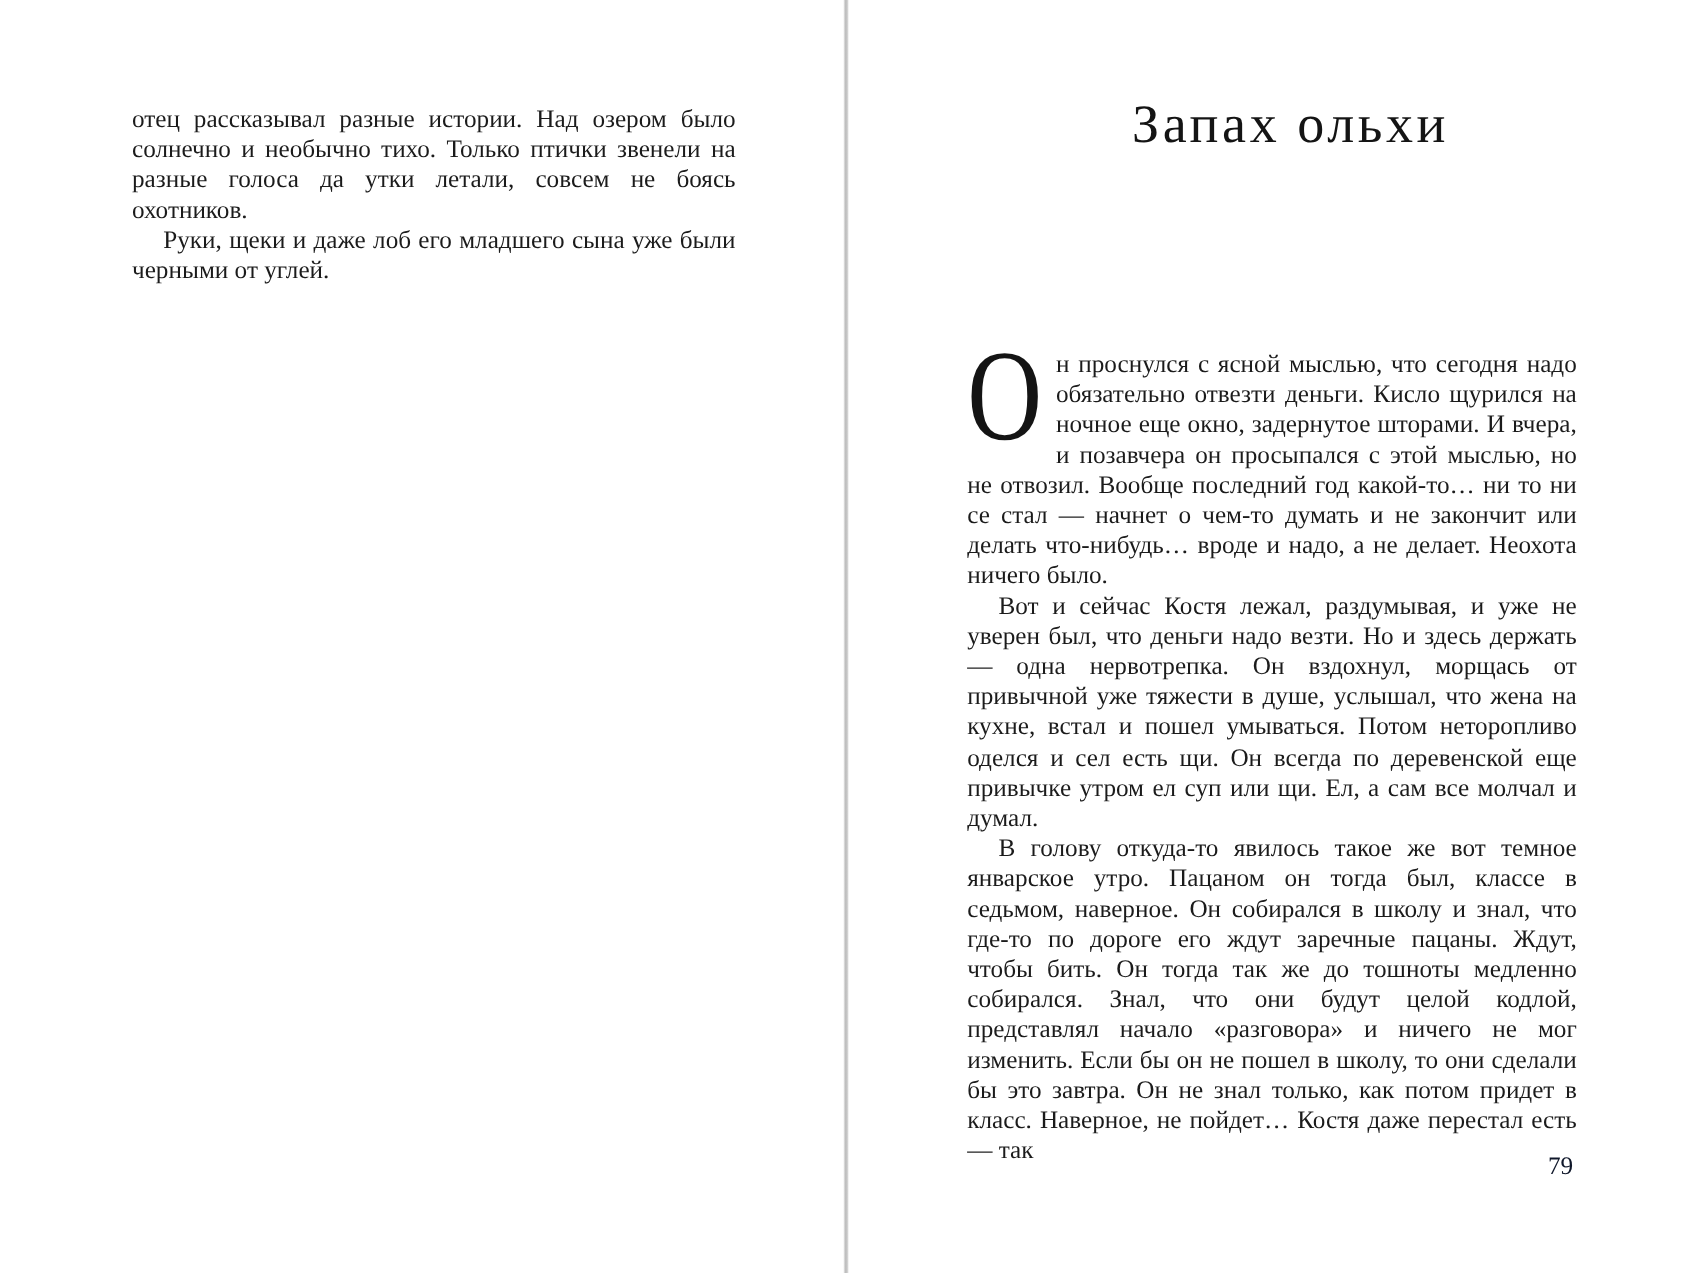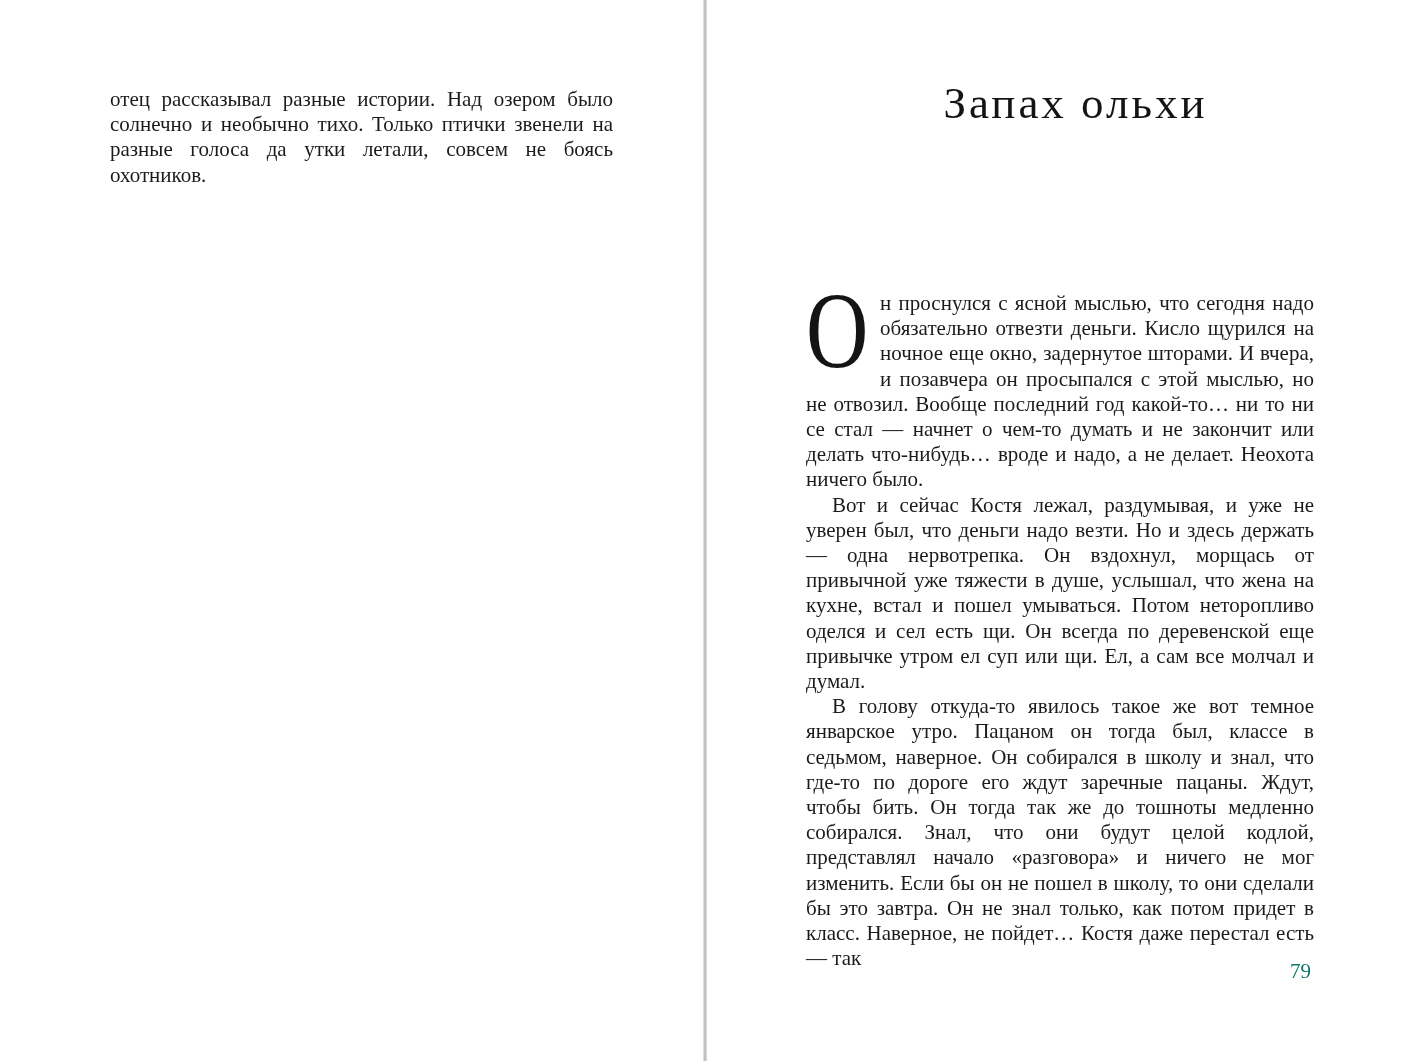--- a/index.html
+++ b/index.html
@@ -80,31 +80,32 @@
     transform-origin: 0 50%;
     overflow: visible;
   }
   .page-number {
     position: absolute;
     top: 959px;
     left: 99px;
     width: 505px;
     text-align: right;
     font-size: 21px;
-    color: #0f766e;
+    color: #0f172a;
   }
 </style>
 </head>
 <body>
 
 <div class="spread">
 
   <div class="page page-left">
     <div class="text-block">
       <p class="no-indent">отец рассказывал разные истории. Над озером было солнечно и необычно тихо. Только птички звенели на разные голоса да утки летали, совсем не боясь охотников.</p>
+      <p>Руки, щеки и даже лоб его младшего сына уже были черными от углей.</p>
     </div>
   </div>
 
   <div class="divider"></div>
 
   <div class="page page-right">
     <h1 class="chapter-title">Запах ольхи</h1>
 
     <div class="text-block">
       <p class="no-indent">

